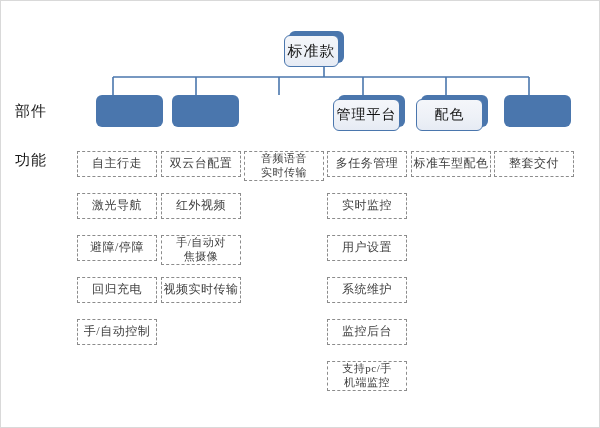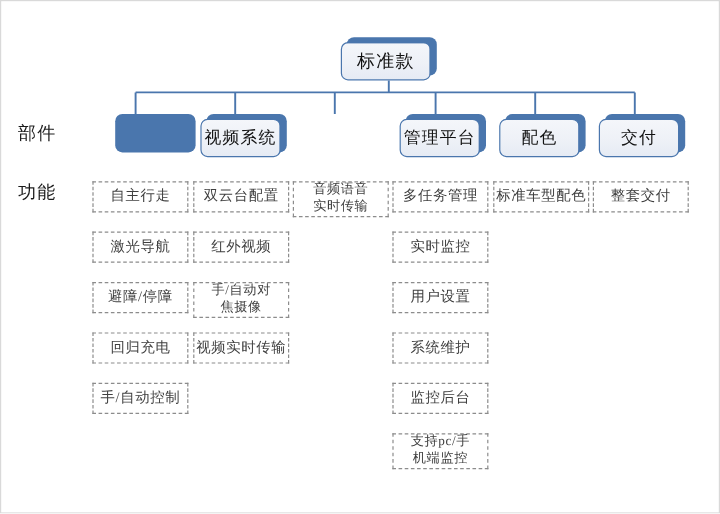--- a/index.html
+++ b/index.html
@@ -69,21 +69,21 @@
     align-items: center;
     justify-content: center;
   }
   .node .front span {
     font-size: 14px;
     color: #111111;
     letter-spacing: 1px;
     white-space: nowrap;
     font-family: "Liberation Serif", "DejaVu Serif", serif;
   }
-  #node-root { left: 283px; top: 30px; width: 80px; }
+  #node-root { left: 283px; top: 30px; width: 60px; }
   #node-root .front span { font-size: 15px; }
 
   .node-l2 { width: 72px; top: 94px; }
 
   
   .leaf {
     position: absolute;
     width: 80px;
     box-sizing: border-box;
     border: 1px dashed #8c8c8c;
@@ -130,41 +130,35 @@
     <div class="front">
       <span>标准款</span>
     </div>
   </div>
 
   <div class="node node-l2" style="left:90px;">
     <div class="back"></div>
   </div>
   <div class="node node-l2" style="left:166px;">
     <div class="back"></div>
-    <div class="front">
-      <span>视频系统</span>
-    </div>
   </div>
   <div class="node node-l2" style="left:332px;">
     <div class="back"></div>
     <div class="front">
       <span>管理平台</span>
     </div>
   </div>
   <div class="node node-l2" style="left:415px;">
     <div class="back"></div>
     <div class="front">
       <span>配色</span>
     </div>
   </div>
   <div class="node node-l2" style="left:498px;">
     <div class="back"></div>
-    <div class="front">
-      <span>交付</span>
-    </div>
   </div>
 
   <div id="leaf-layer">
       <div class="leaf one-line" style="left: 76px; top: 150px;">
         <span>自主行走</span>
       </div>
       <div class="leaf one-line" style="left: 76px; top: 192px;">
         <span>激光导航</span>
       </div>
       <div class="leaf one-line" style="left: 76px; top: 234px;">

